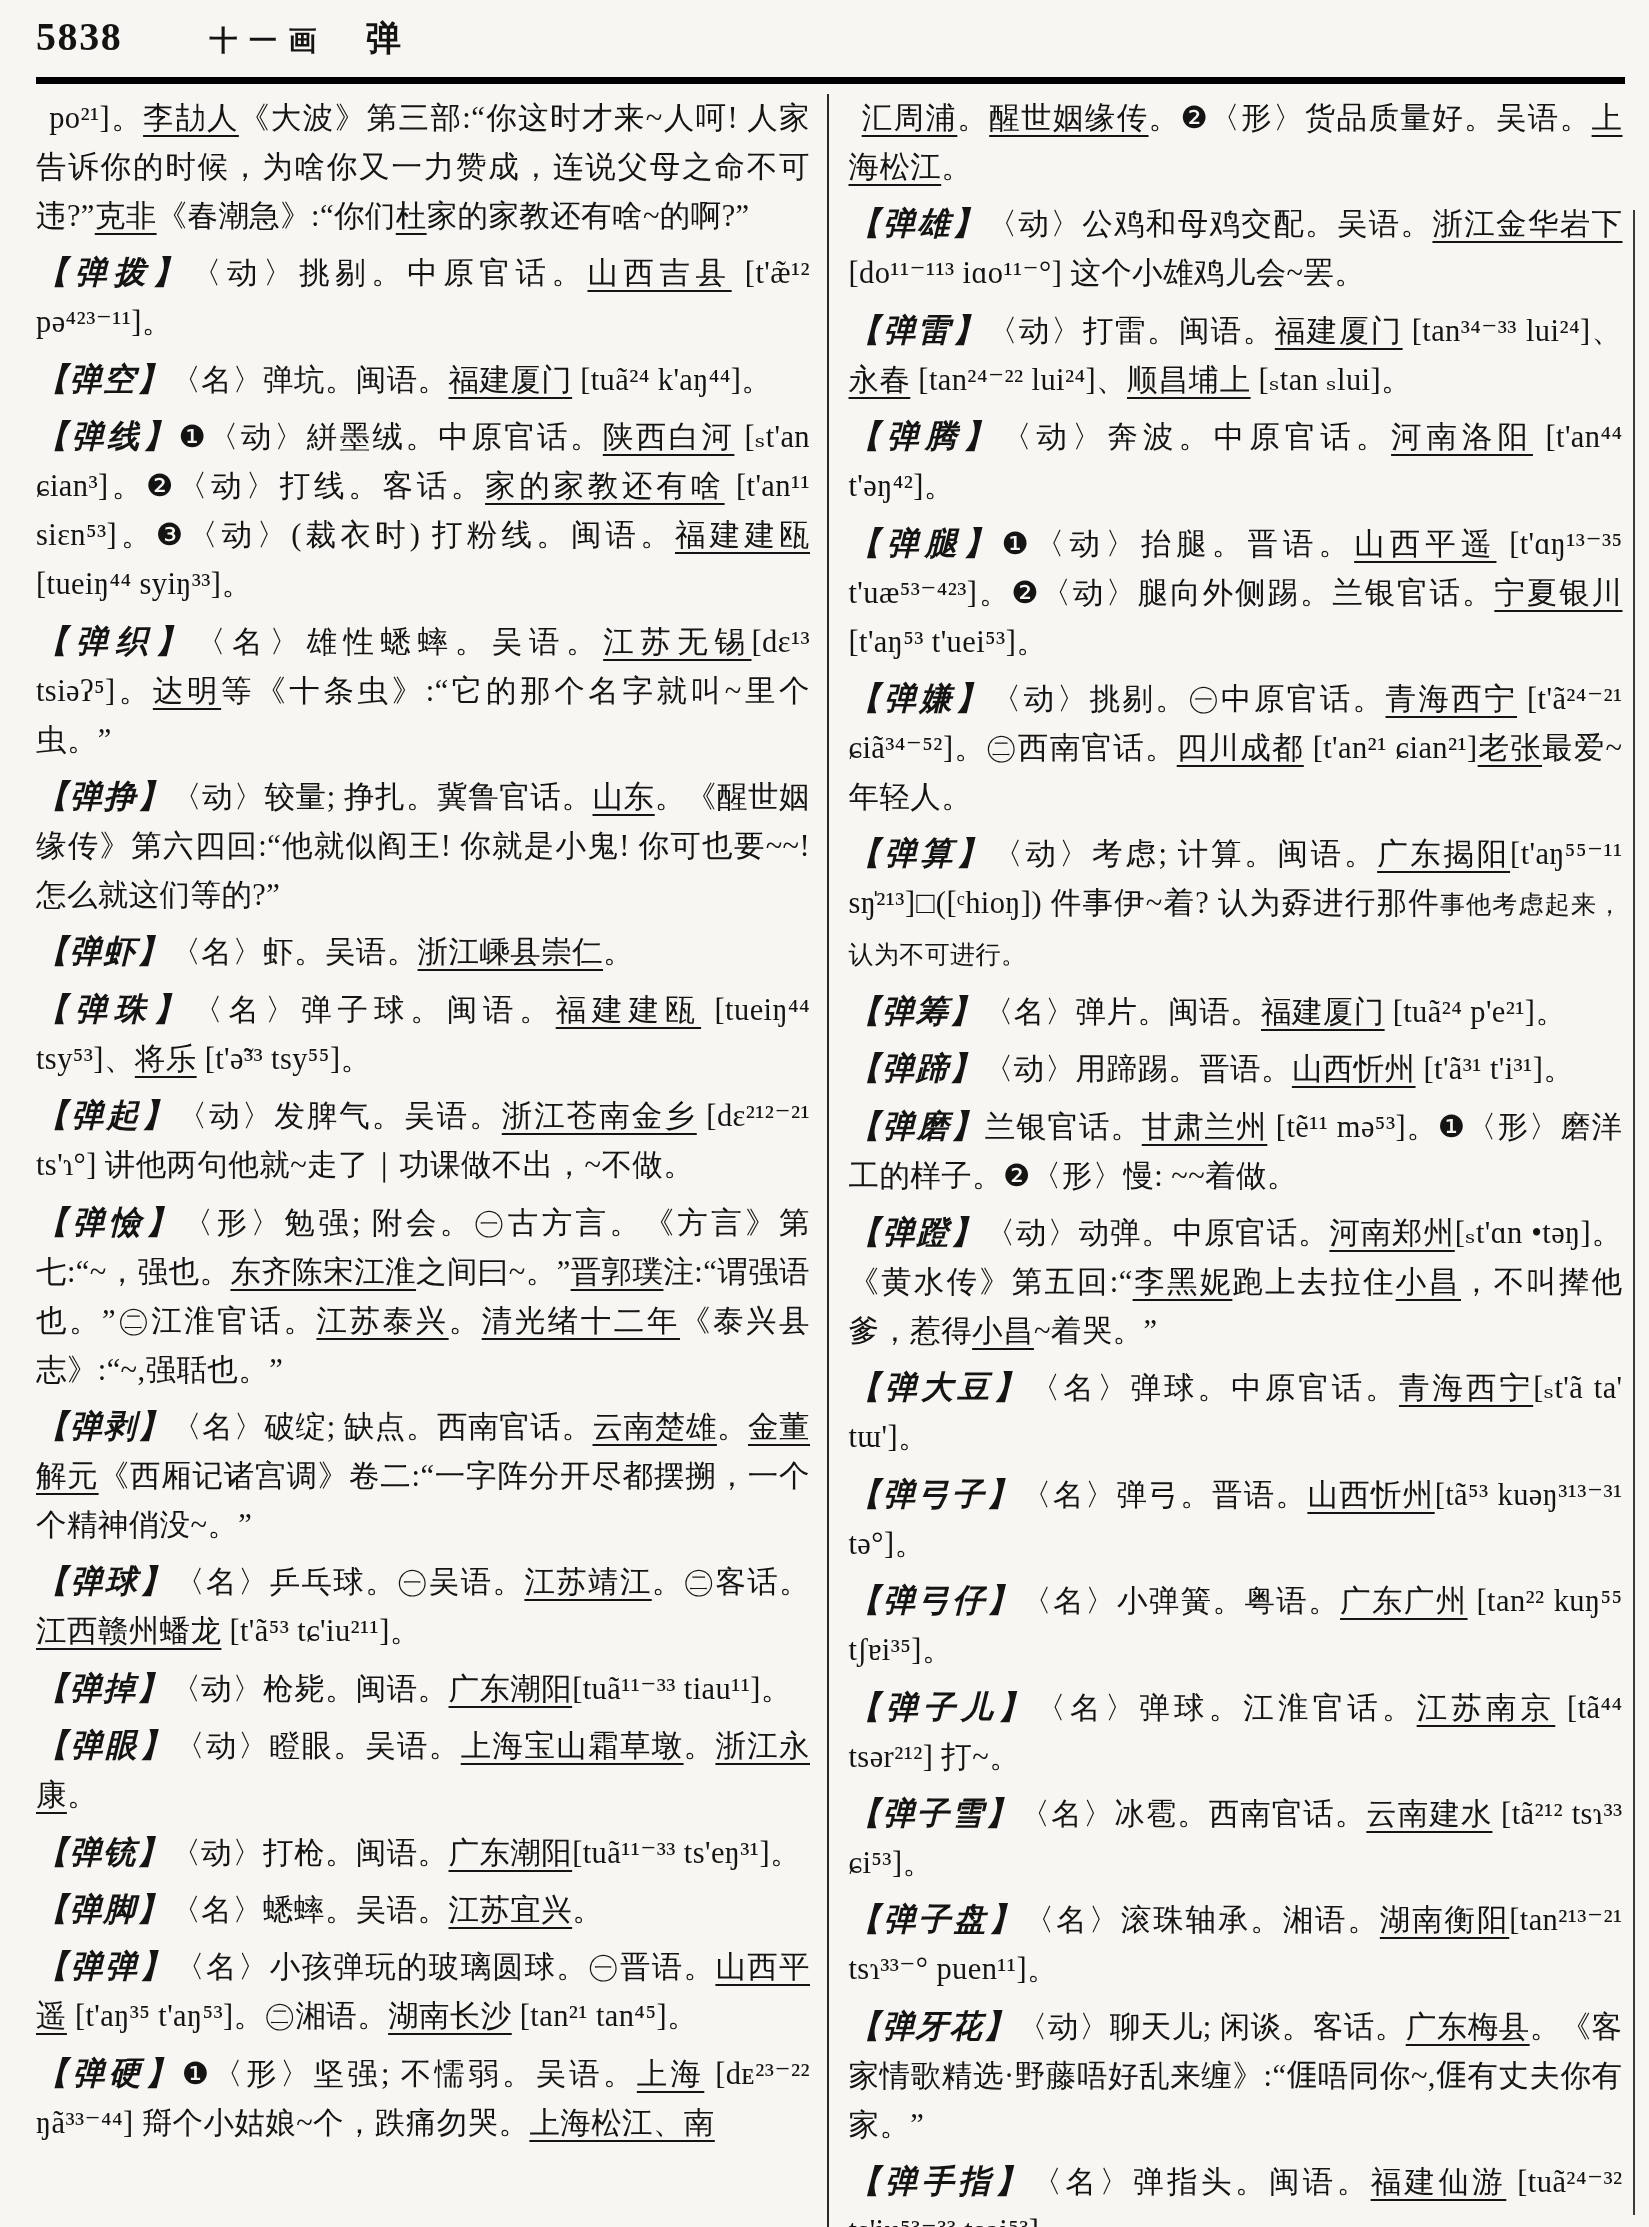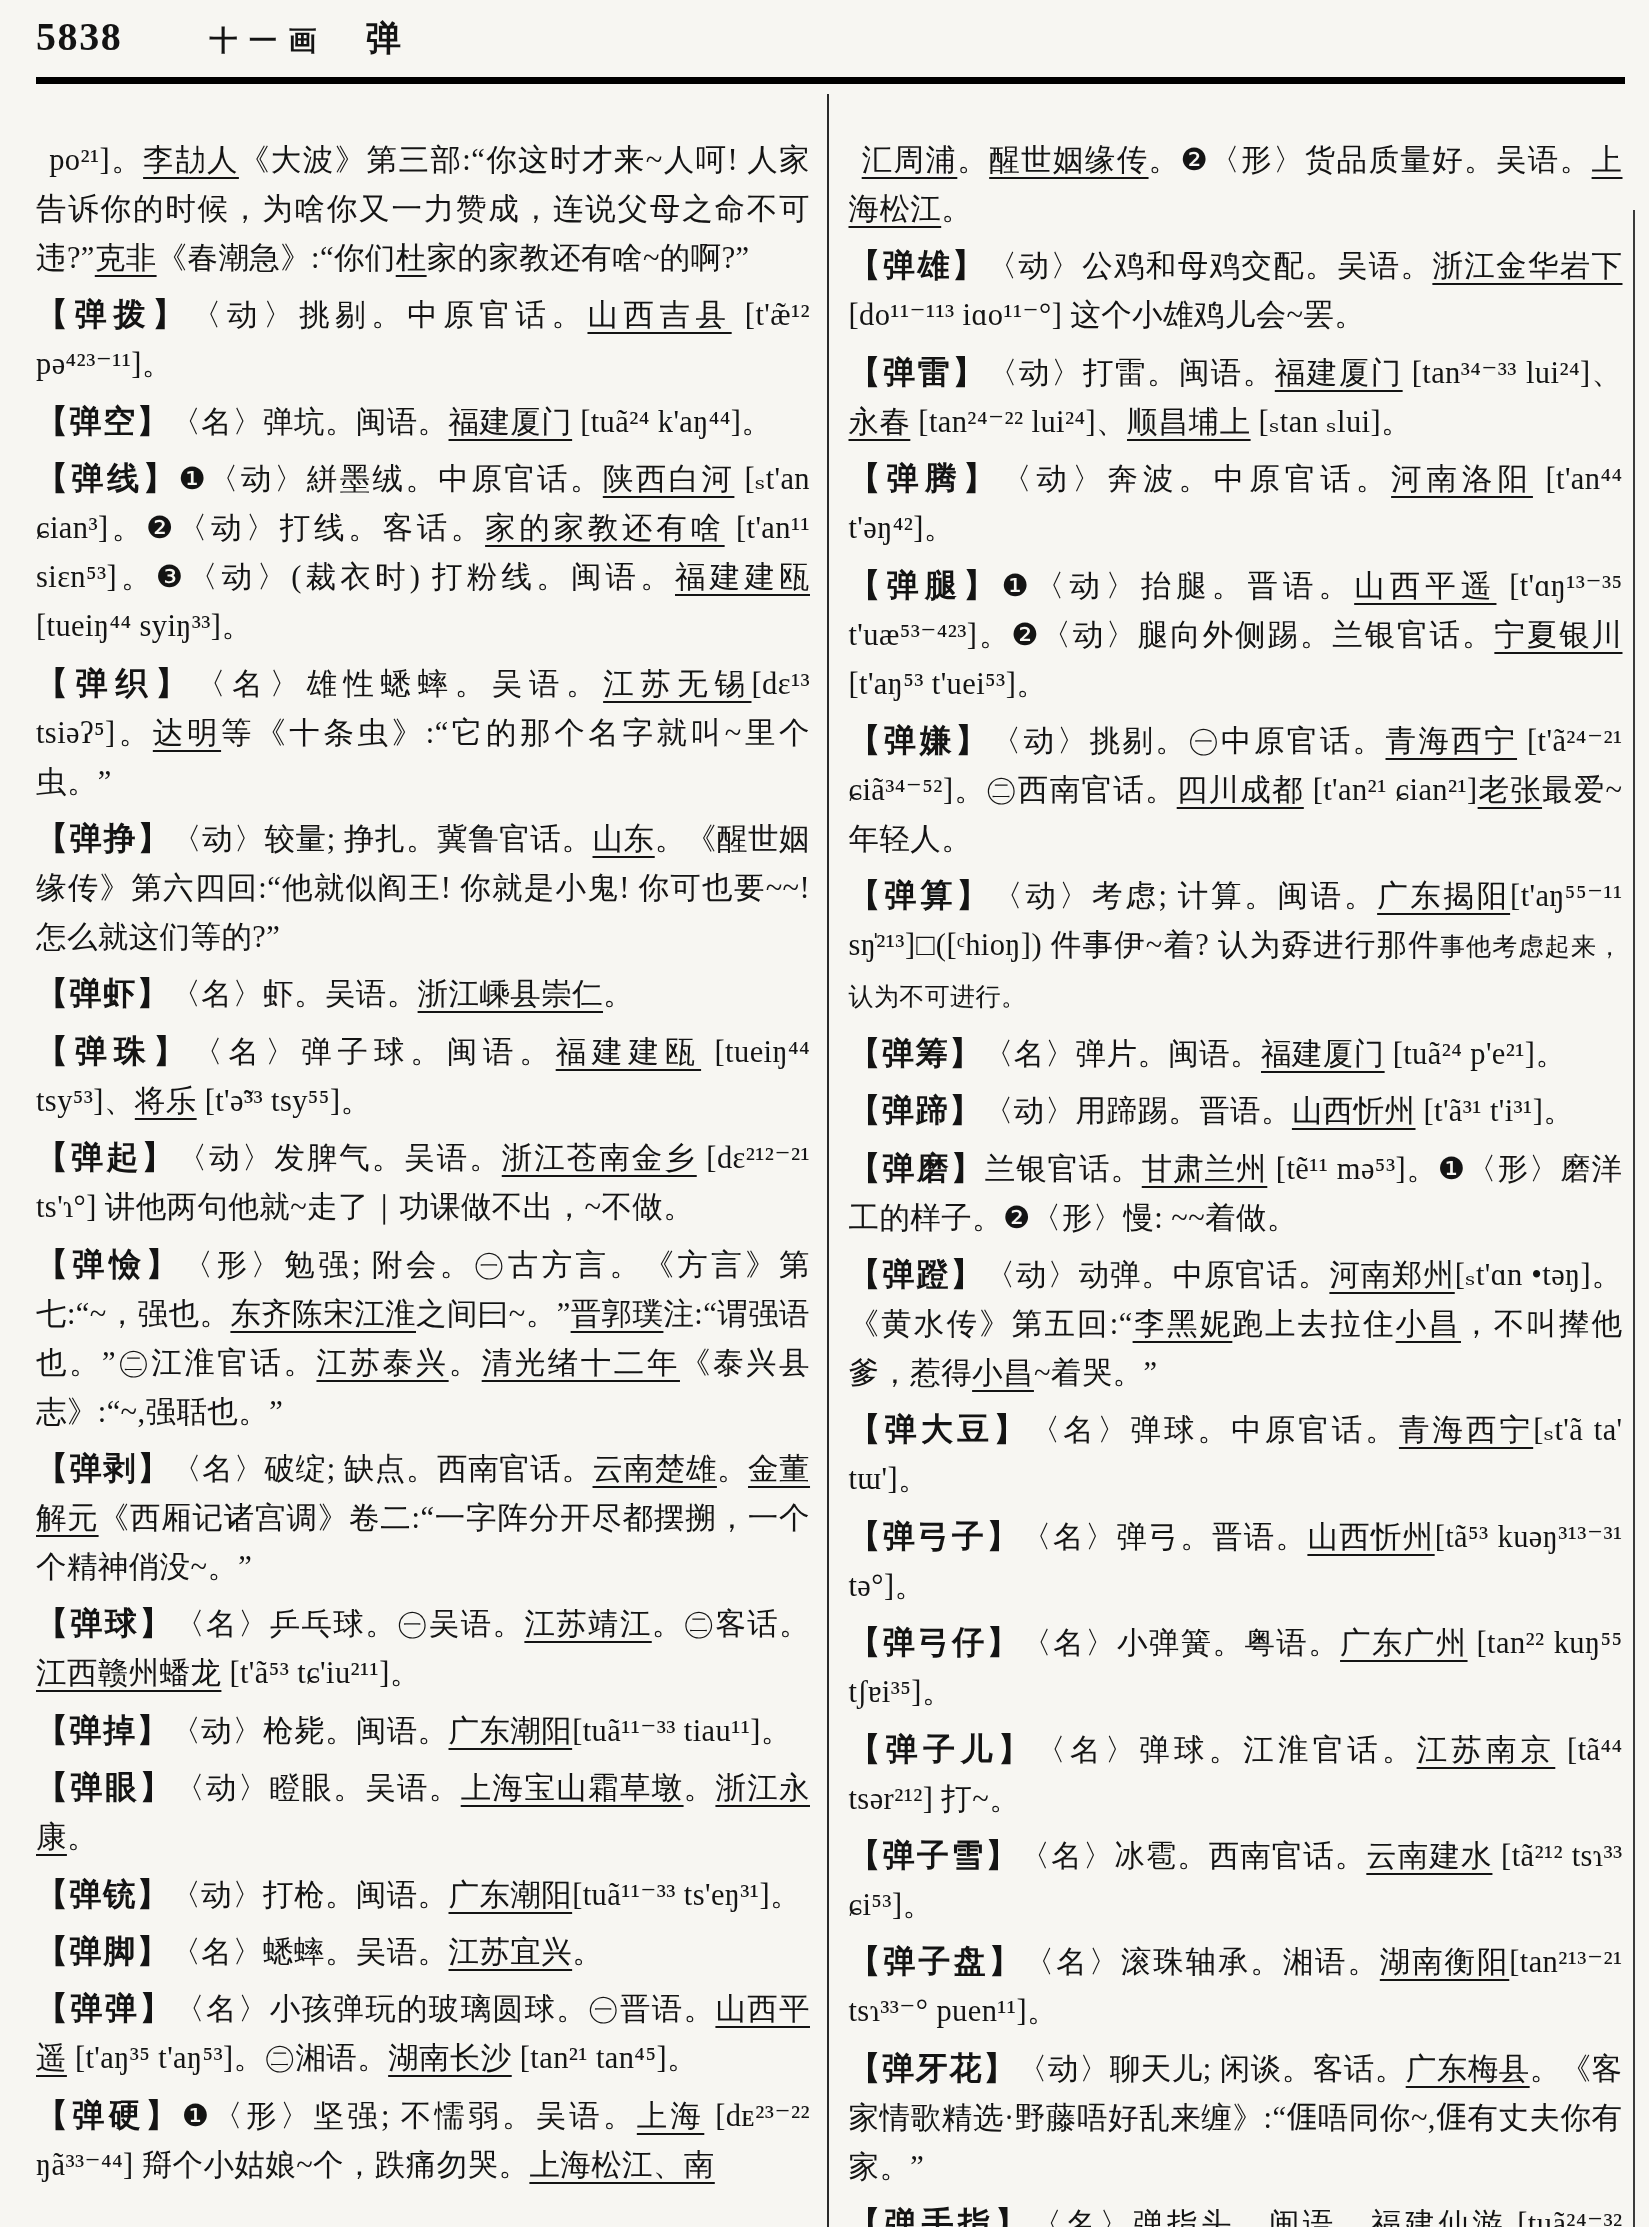--- a/index.html
+++ b/index.html
@@ -18,22 +18,22 @@
   .cols{display:flex;margin-top:10px;align-items:stretch;}
   .col{width:774px;}
   .col-left{padding-right:16.5px;border-right:2.5px solid #2a2a2a;}
   .col-right{padding-left:20px;}
   .entry{
     margin:0 0 7.4px 0;
     font-size:30.5px;line-height:49px;
     text-align:justify;
     letter-spacing:0.4px;
   }
-  .cont{text-indent:13.2px;margin-top:42px;}
-  .hw{font-weight:bold;font-size:32px;letter-spacing:1.6px;}
+  .cont{text-indent:13.2px;}
+  .hw{font-weight:bold;font-size:32px;letter-spacing:1.6px;font-style:italic;}
   .pn{text-decoration:underline;text-decoration-thickness:1.6px;text-underline-offset:7.4px;}
   .small{font-size:25px;}
   .edge-line{position:absolute;right:15px;top:210px;bottom:49px;width:2.5px;background:#3a3a3a;}
 </style>
 </head>
 <body>
 
 <div class="page">
   <div class="header">
     <span class="pageno">5838</span>

